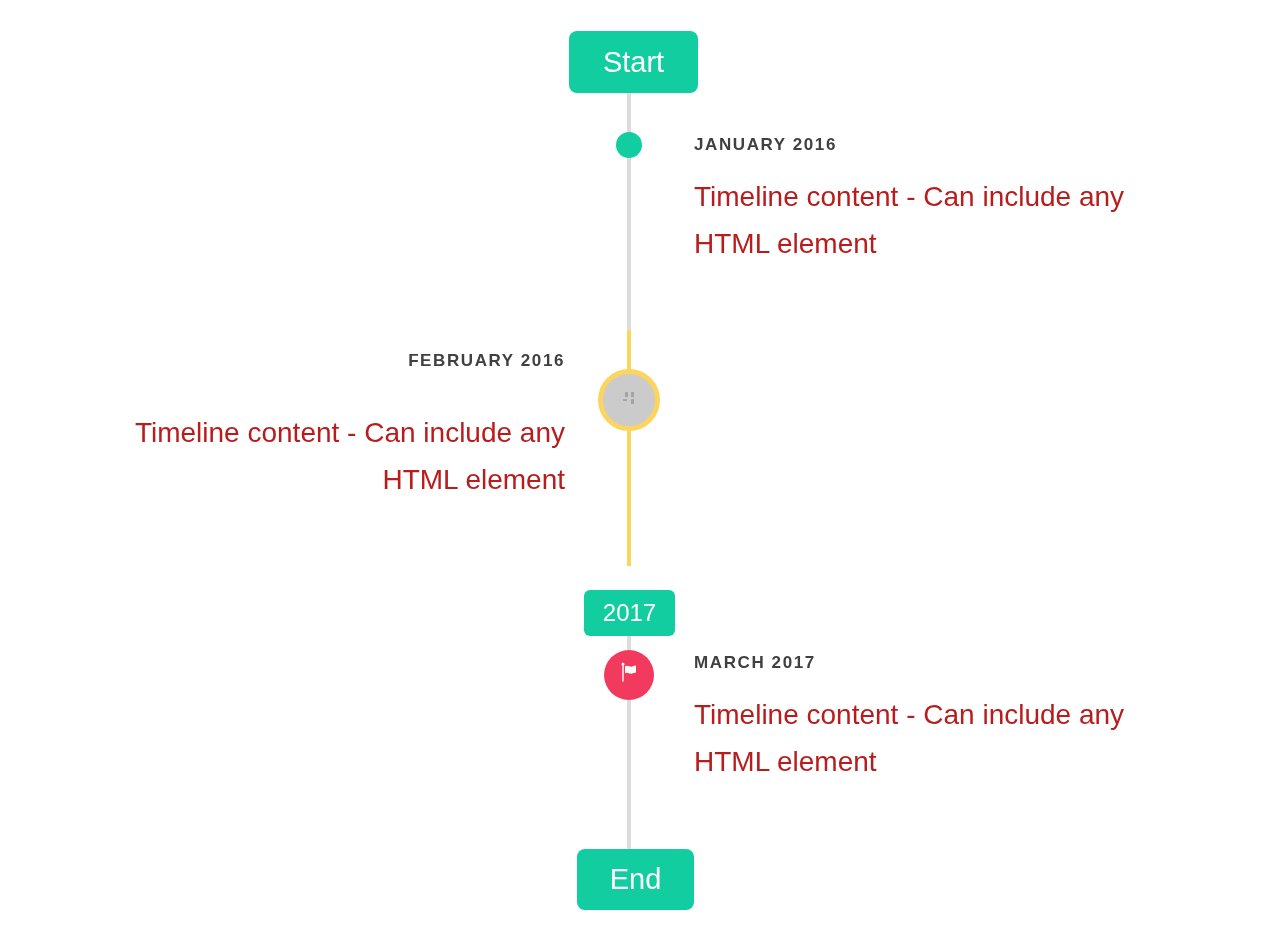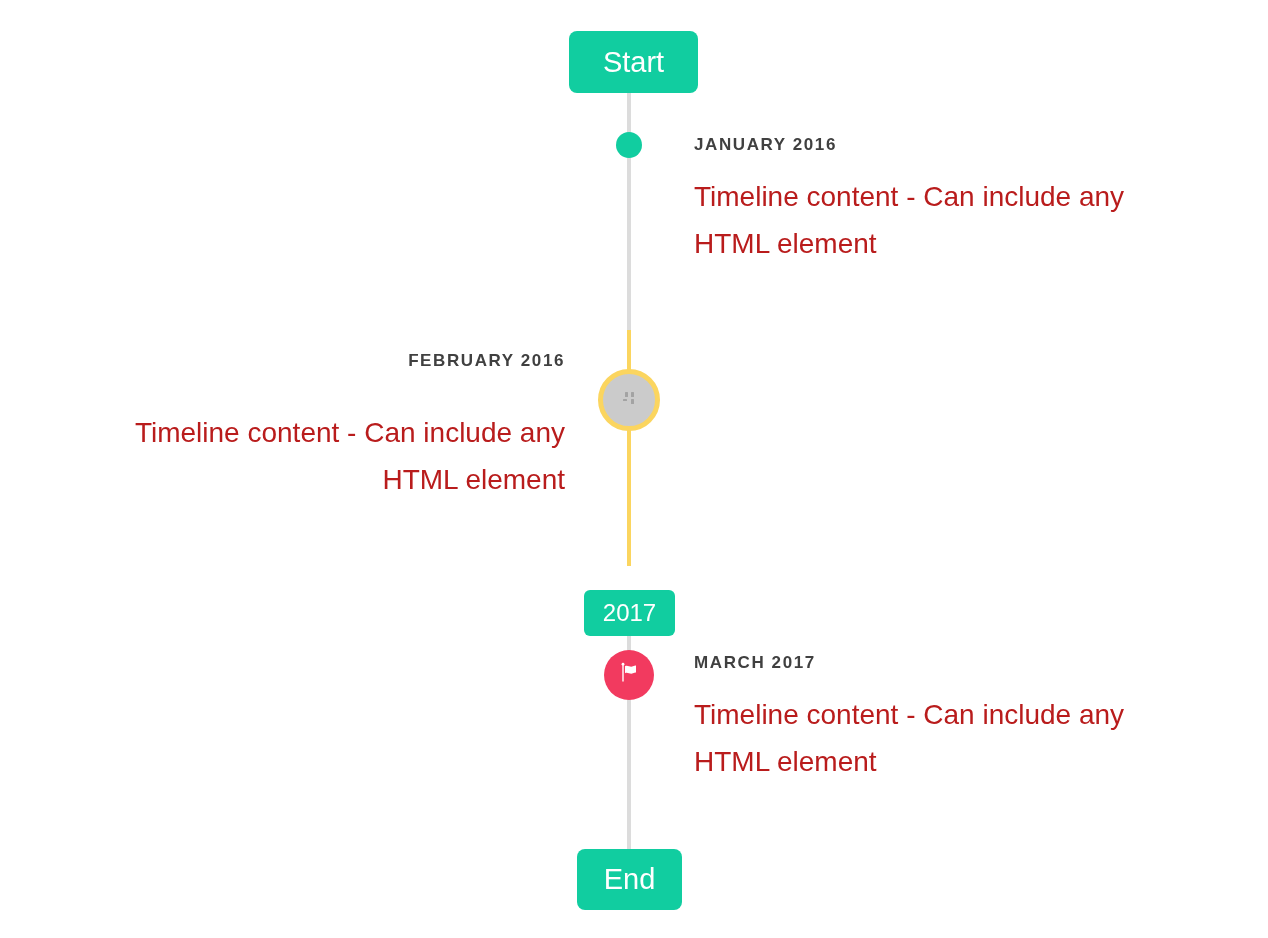--- a/index.html
+++ b/index.html
@@ -32,21 +32,21 @@
     background: #11cda0;
     color: #ffffff;
     display: flex;
     align-items: center;
     justify-content: center;
     border-radius: 8px;
     box-sizing: border-box;
   }
   .badge.start { left: 569px; top: 31px;  width: 129px; height: 62px; font-size: 29px; }
   .badge.year  { left: 584px; top: 566px; width: 91px;  height: 46px; font-size: 24px; border-radius: 6px; margin-top: 24px; }
-  .badge.end   { left: 577px; top: 849px; width: 105px; height: 61px; font-size: 29px; }
+  .badge.end   { left: 577px; top: 849px; width: 117px; height: 61px; font-size: 29px; }
 
   
   .dot-teal {
     position: absolute;
     left: 616px; top: 132px;
     width: 26px; height: 26px;
     border-radius: 50%;
     background: #11cda0;
   }
   .circle-gray {

